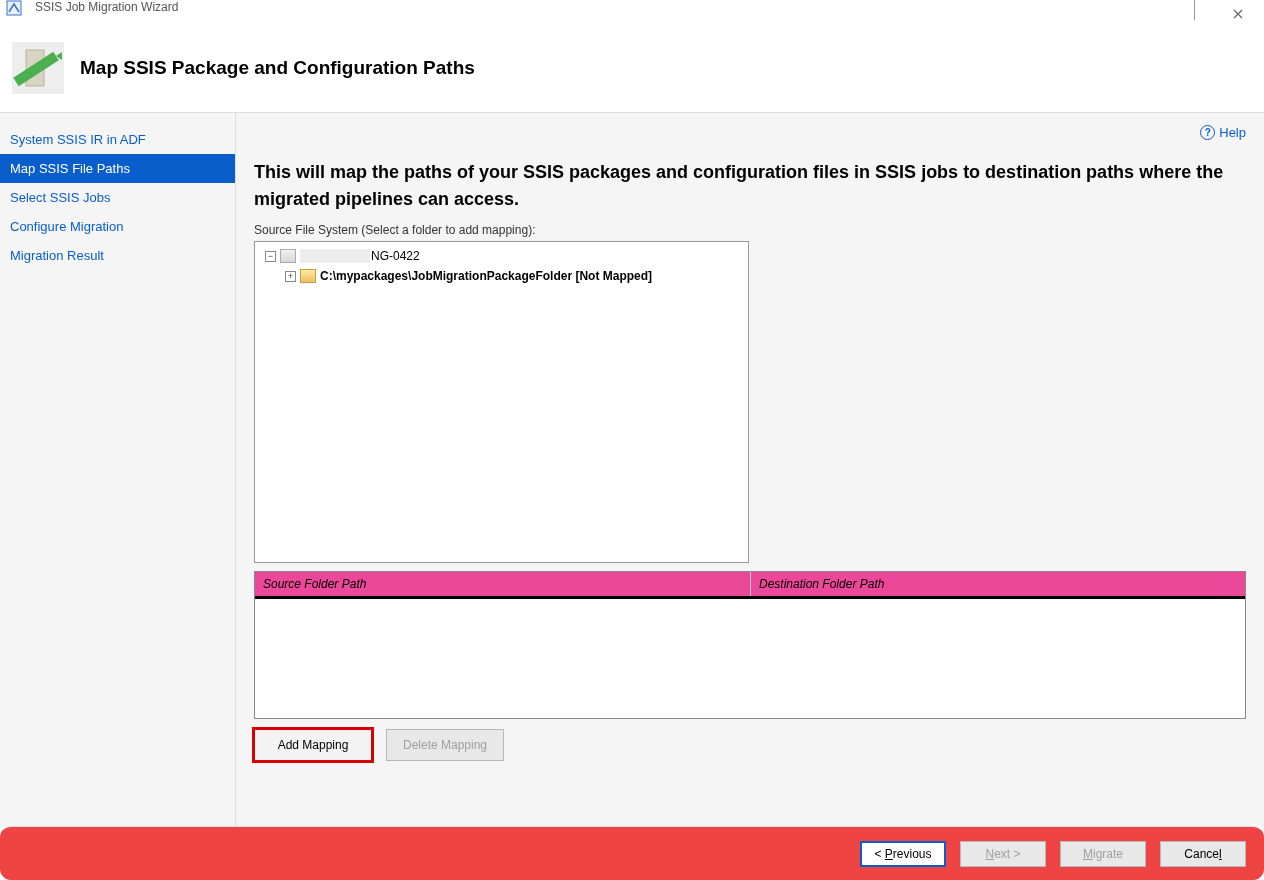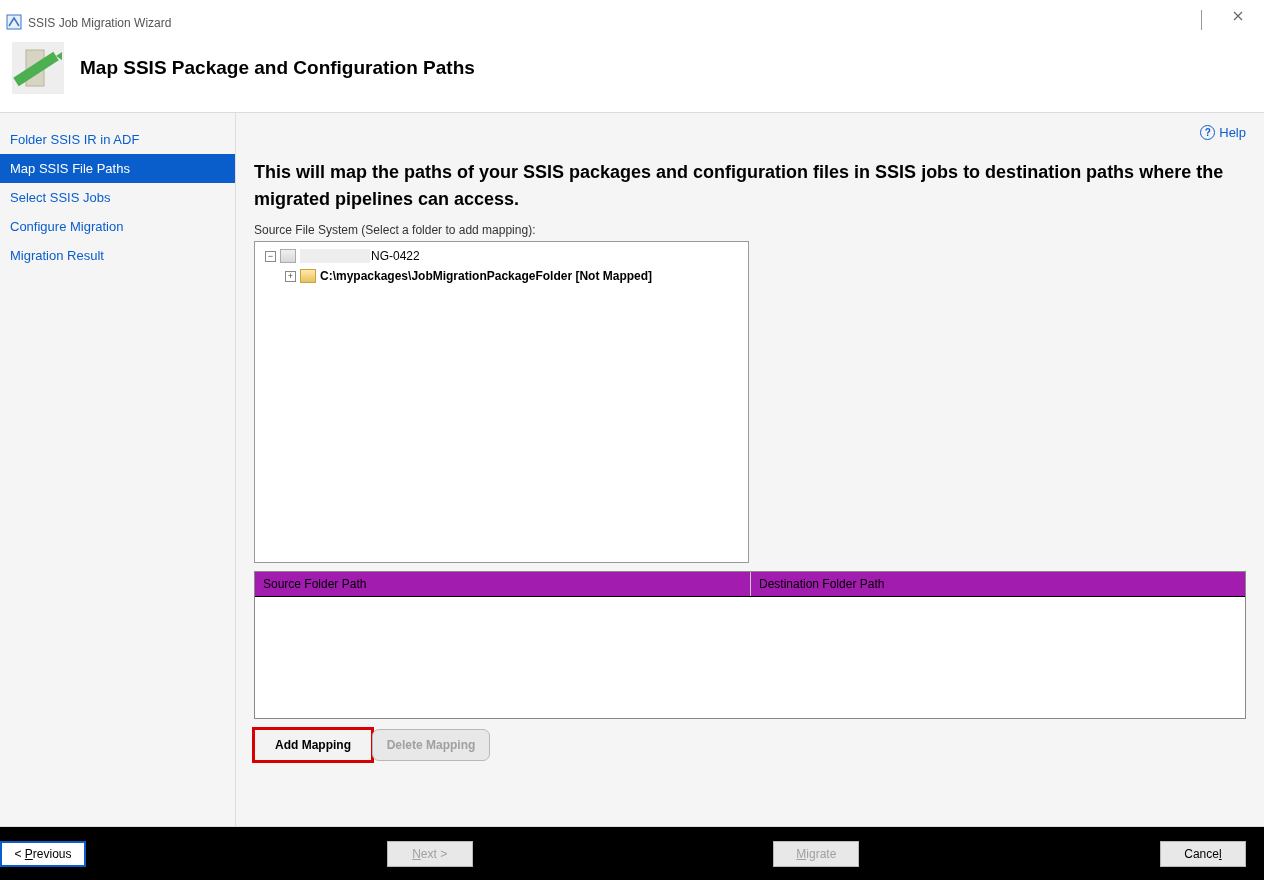--- a/index.html
+++ b/index.html
@@ -8,25 +8,26 @@
     width: 1264px; height: 880px;
     font-family: "Segoe UI", Tahoma, sans-serif;
     font-size: 12px;
     background: #ffffff;
     color: #000;
     overflow: hidden;
   }
   .titlebar {
     height: 30px;
     display: flex;
-    align-items: flex-end;
+    align-items: flex-start;
     padding: 0 6px;
     font-size: 12px;
     color: #555;
     border-bottom: 0;
+    gap: 7px;
   }
   .titlebar .app-icon {
     width: 16px; height: 16px;
     margin-right: 6px;
     display: inline-flex; align-items: center; justify-content: center;
   }
   .titlebar .spacer { flex: 1; }
   .titlebar .win-sep {
     width: 1px; height: 20px; background: #999; margin: 0 16px;
   }
@@ -153,62 +154,62 @@
     margin-right: 1px;
   }
   .mapping-table {
     margin-top: 8px;
     border: 1px solid #888;
     background: #fff;
     height: 148px;
   }
   .mapping-header {
     display: flex;
-    border-bottom: 1px solid #000000;
-    background: #a21caf;
+    border-bottom: 3px solid #000000;
+    background: #ec4899;
+    font-style: italic;
   }
   .mapping-header .col {
     padding: 5px 8px;
     font-size: 12px;
   }
   .mapping-header .col.src { width: 496px; border-right: 1px solid #ccc; }
   .mapping-header .col.dst { flex: 1; }
   .btn-row {
-    display: flex; 
+    display: flex; gap: 14px;
     margin-top: 10px;
-    font-weight: bold;
   }
   .btn {
     min-width: 118px;
     height: 32px;
     border: 1px solid #b8b8b8;
     background: #e8e8e8;
     display: inline-flex; align-items: center; justify-content: center;
     font-size: 12px;
     cursor: pointer;
   }
   .btn.highlight {
     outline: 3px solid #d80000;
     outline-offset: -1px;
     background: #f3f3f3;
   }
   .btn.disabled {
     color: #a0a0a0;
     cursor: default;
-    border-radius: 7px;
   }
   .footer {
     height: 54px;
     border-top: 1px solid #ddd;
     display: flex;
     align-items: center;
-    justify-content: space-between;
+    justify-content: flex-end;
     gap: 14px;
     padding-right: 18px;
-    background: #000000;
+    background: #ef4444;
+    border-radius: 11px;
   }
   .fbtn {
     width: 86px; height: 26px;
     border: 1px solid #b8b8b8;
     background: #e8e8e8;
     display: inline-flex; align-items: center; justify-content: center;
     font-size: 12px;
     cursor: pointer;
   }
   .fbtn.primary {
@@ -252,21 +253,21 @@
       <path d="M4 40 L44 14" stroke="#4caf50" stroke-width="10" stroke-linecap="butt"></path>
       <polygon points="44,14 50,10 50,18" fill="#4caf50"></polygon>
     </svg>
   </div>
   <h1>Map SSIS Package and Configuration Paths</h1>
 </div>
 
 <div class="body">
 
   <div class="sidebar">
-    <div class="nav-item">Folder SSIS IR in ADF</div>
+    <div class="nav-item">System SSIS IR in ADF</div>
     <div class="nav-item selected">Map SSIS File Paths</div>
     <div class="nav-item">Select SSIS Jobs</div>
     <div class="nav-item">Configure Migration</div>
     <div class="nav-item">Migration Result</div>
   </div>
 
   <div class="main">
     <div class="help-link">
       <span class="help-icon">?</span>
       <span>Help</span>

